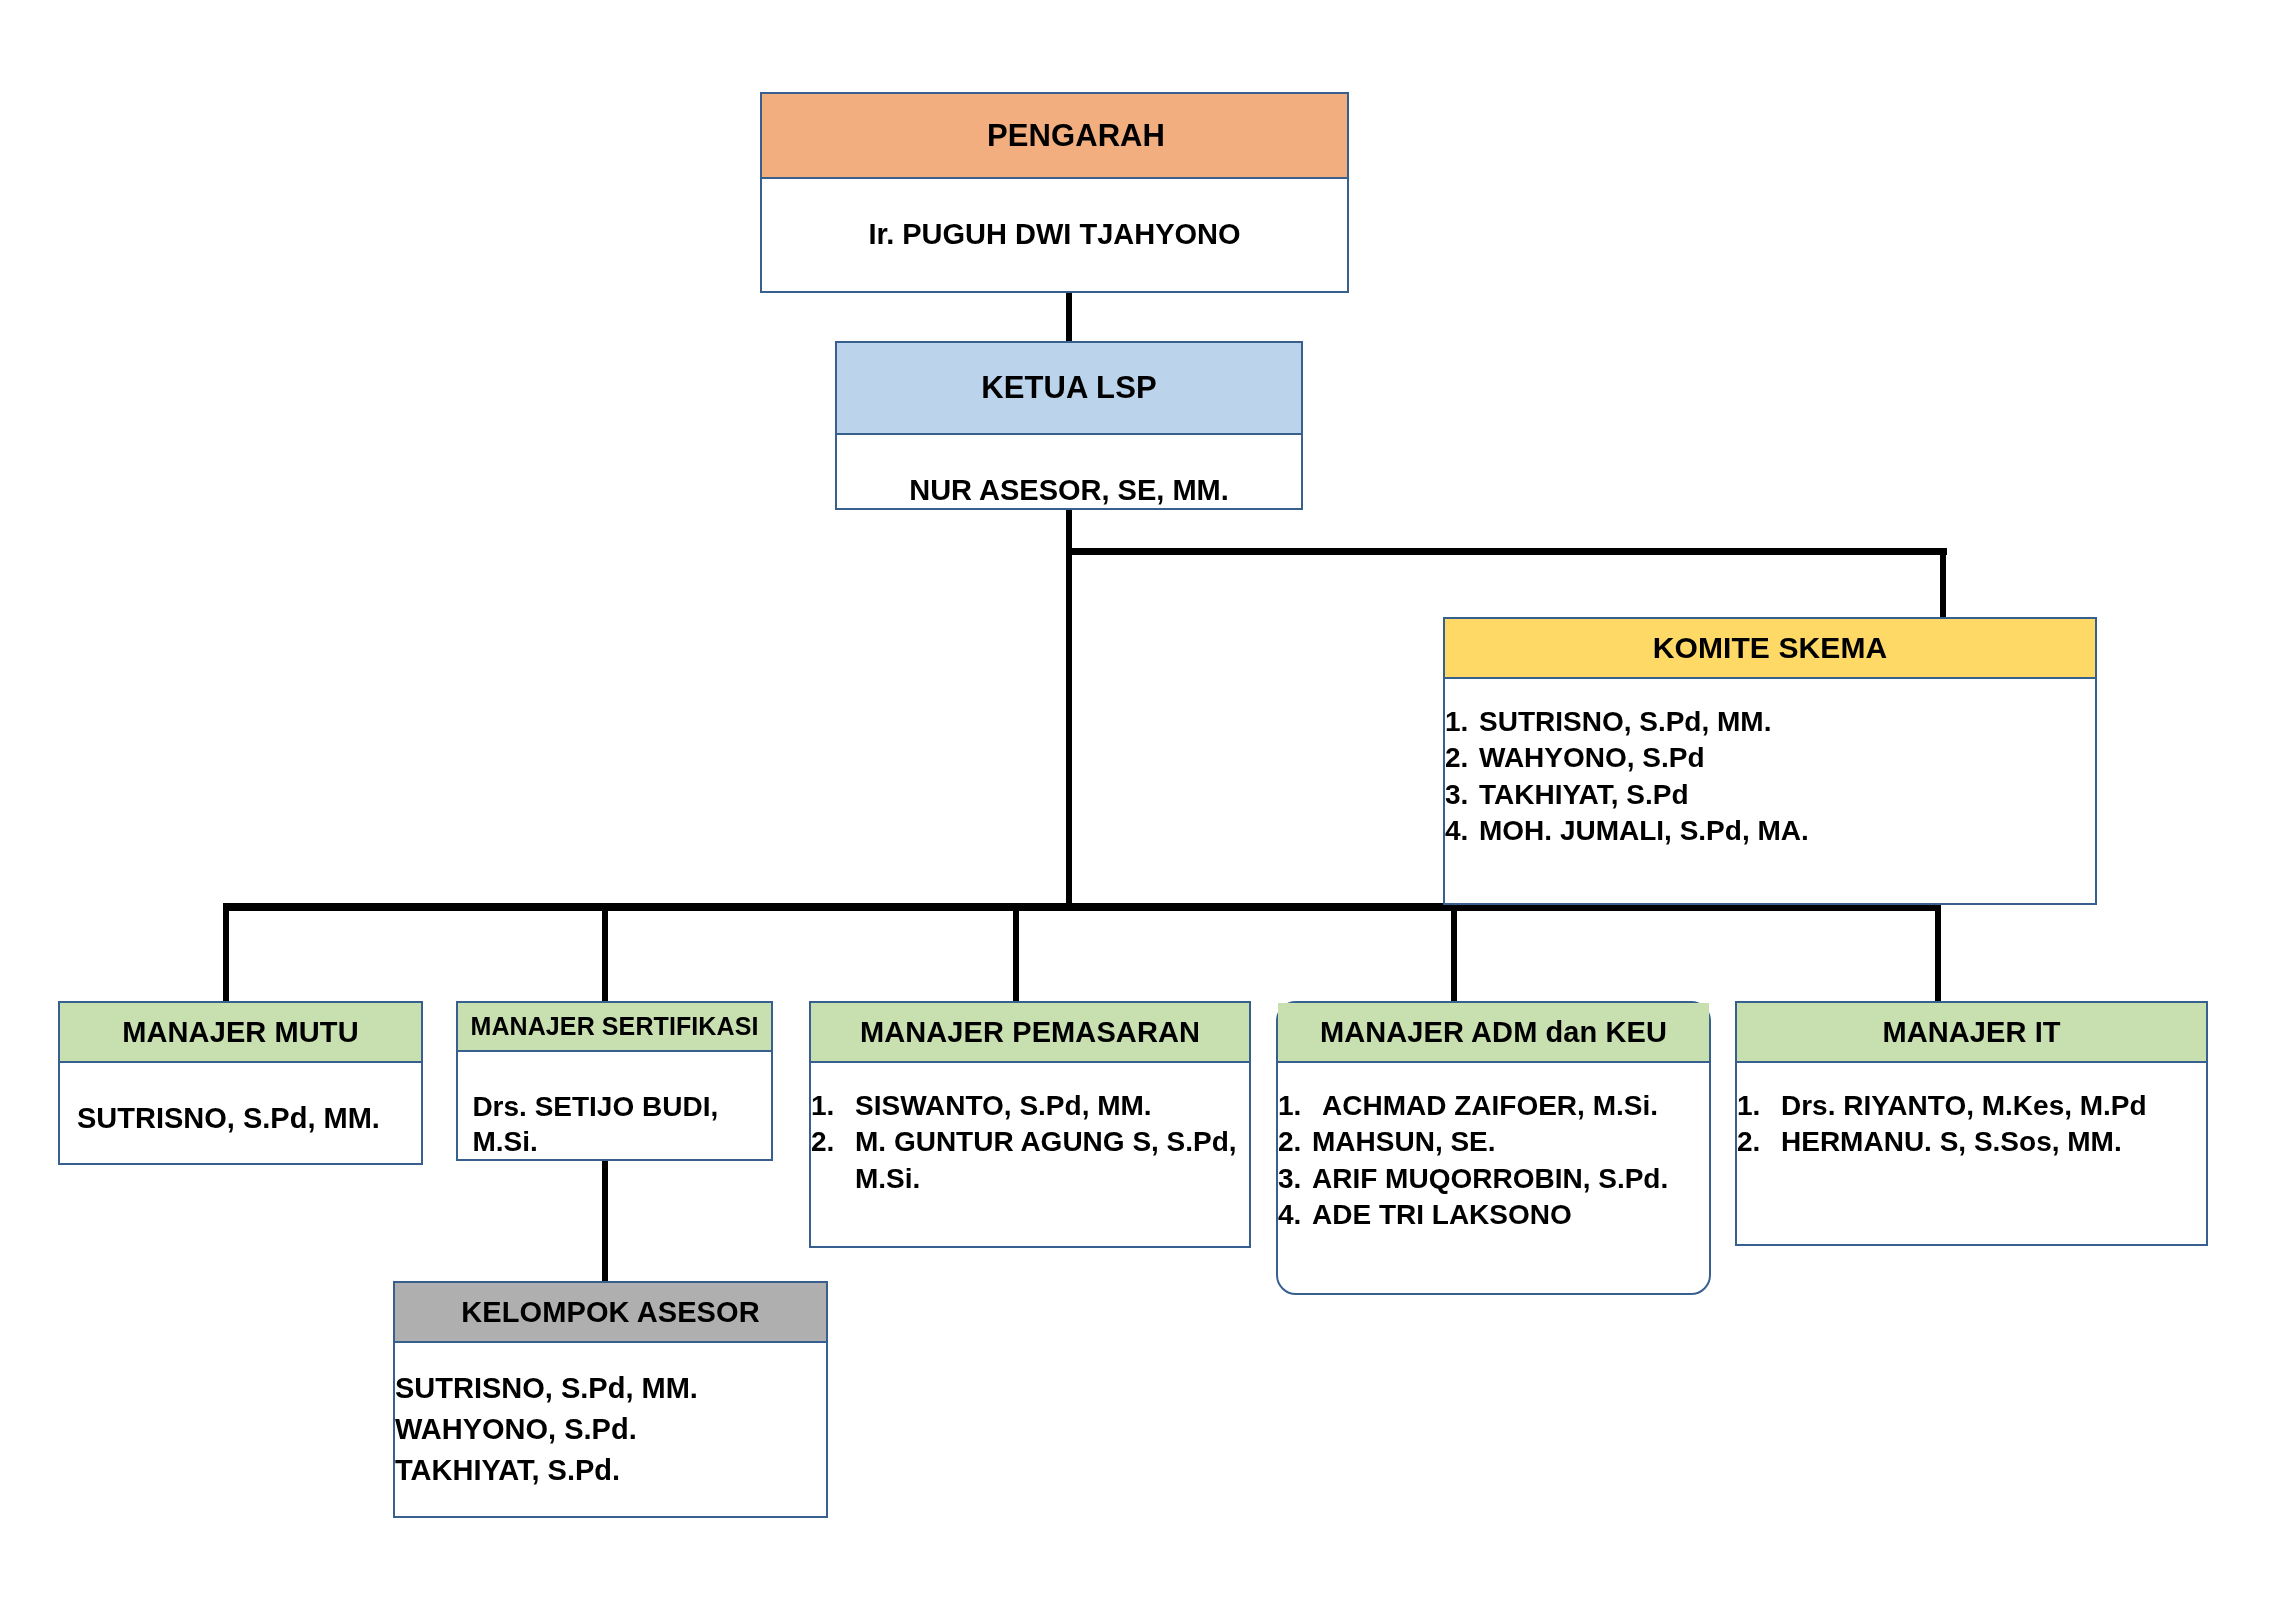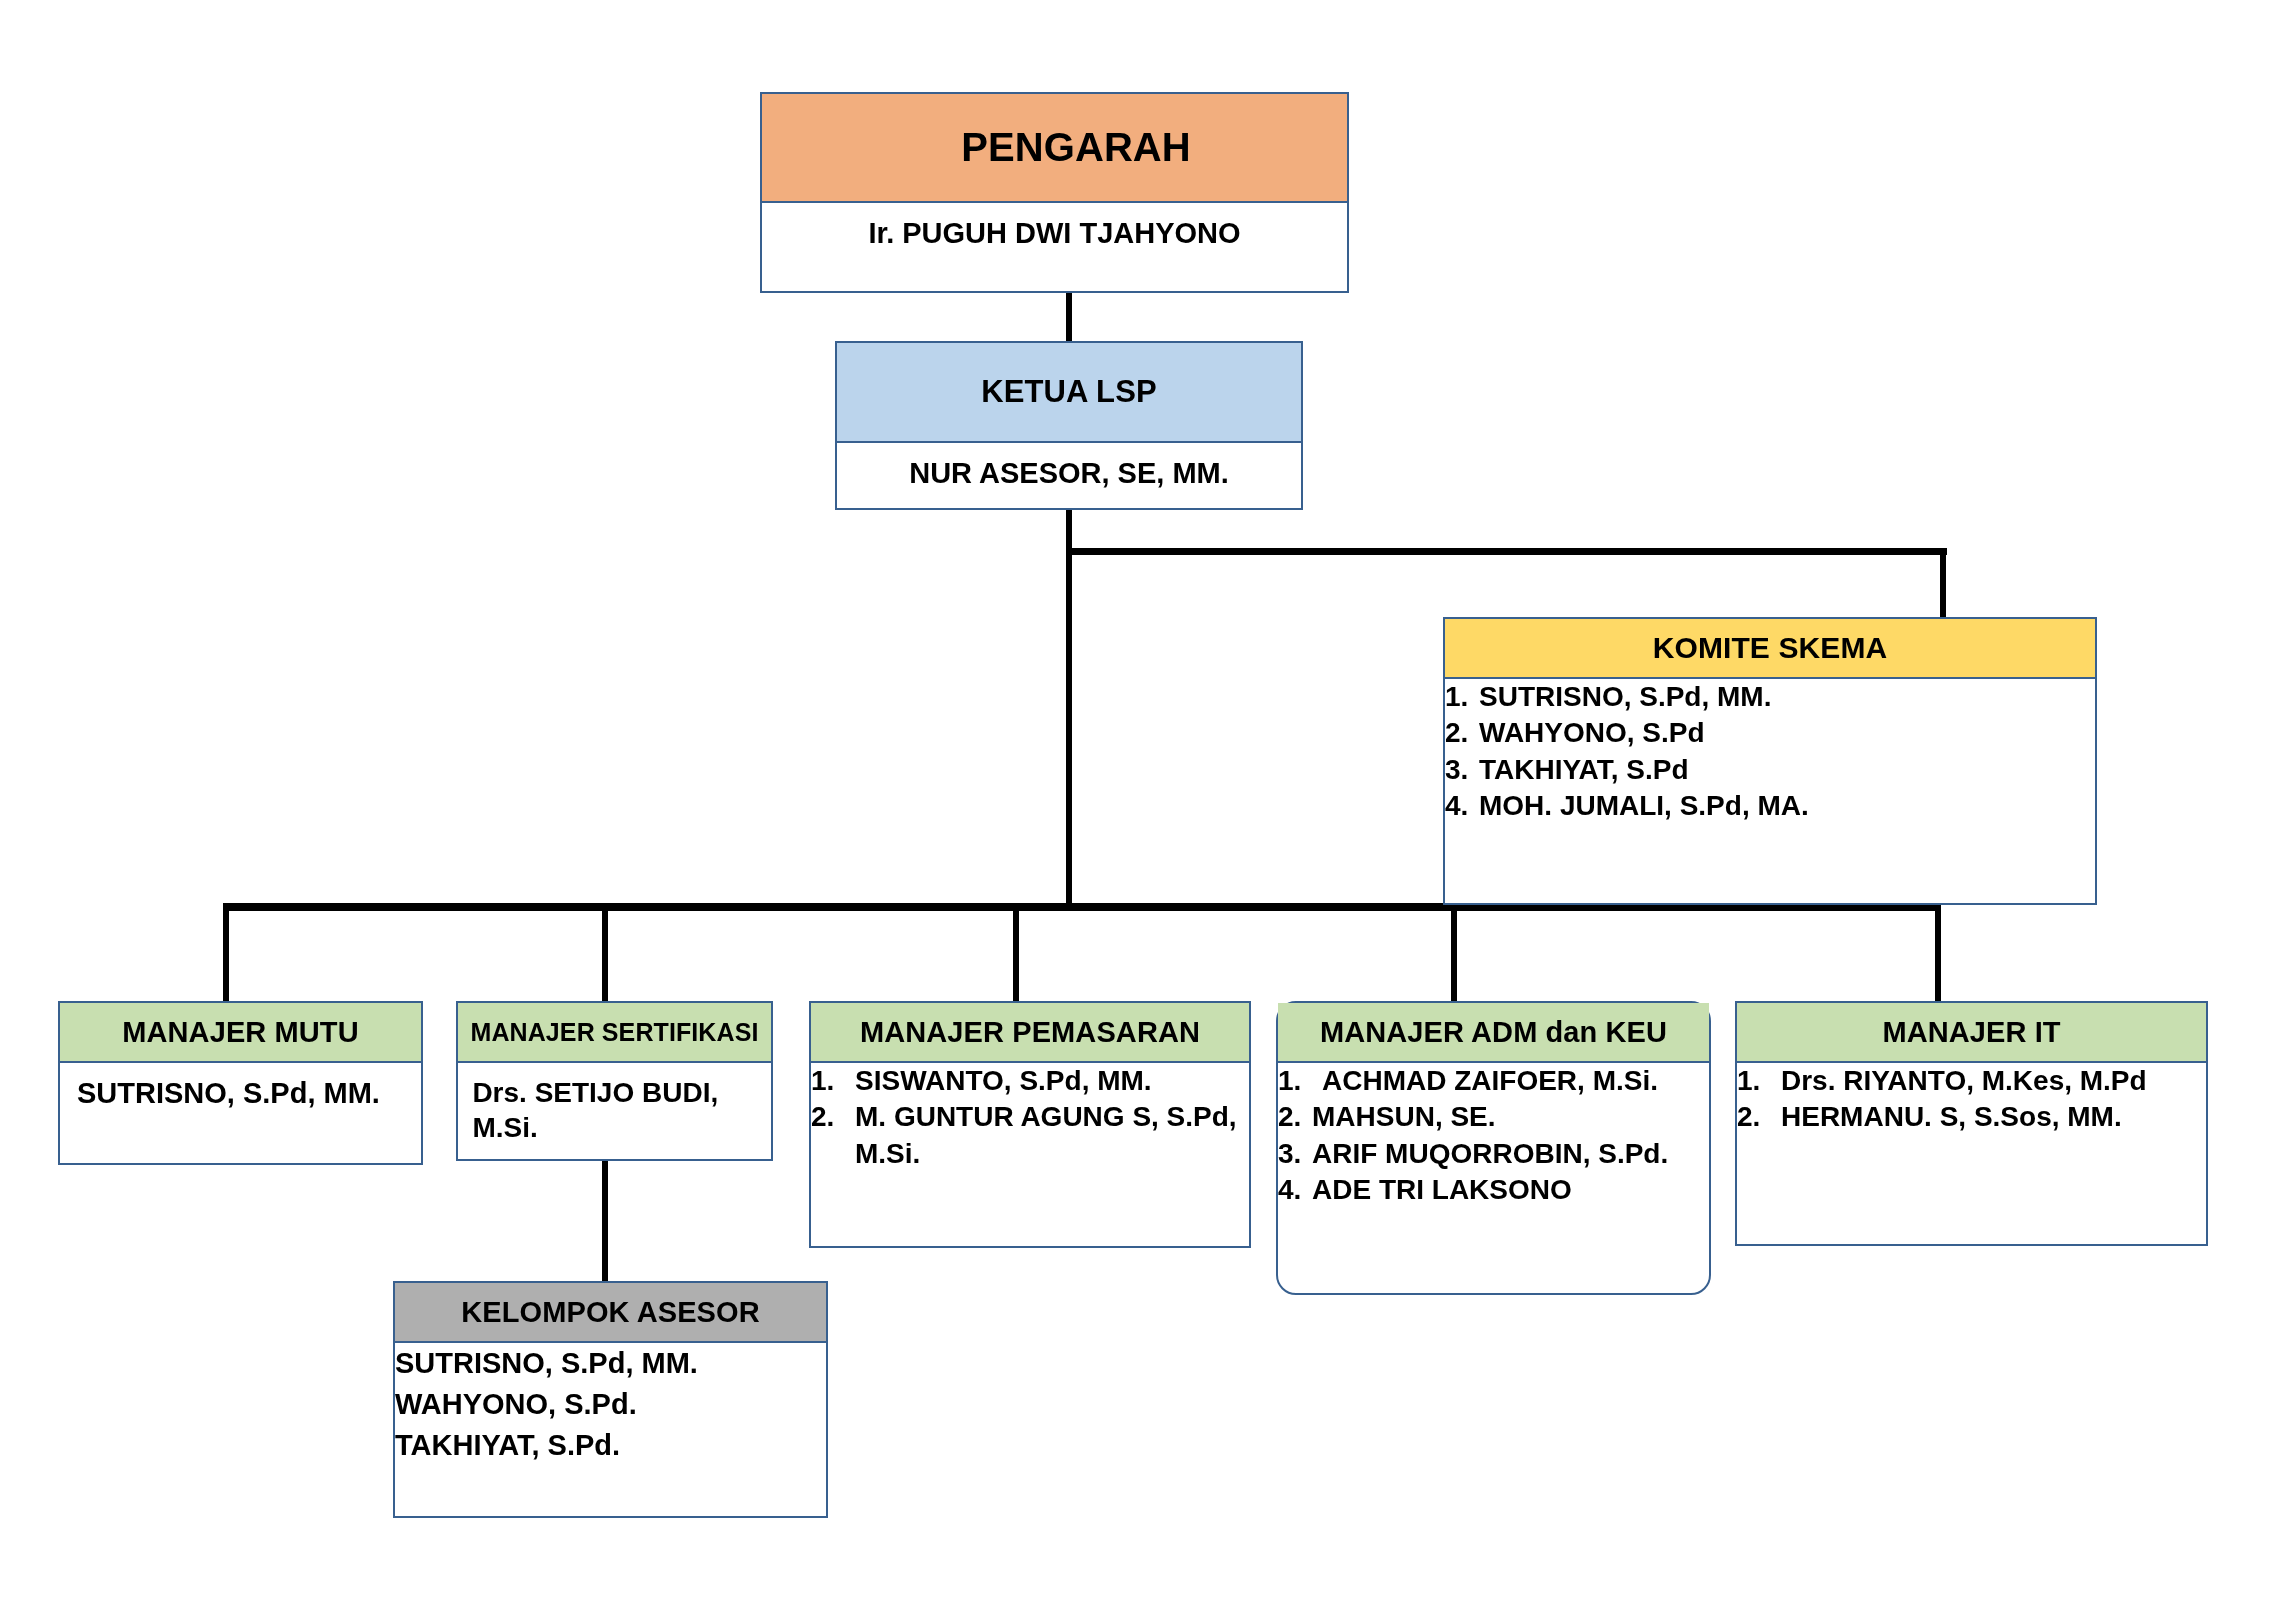--- a/index.html
+++ b/index.html
@@ -46,20 +46,21 @@
     letter-spacing: 0.1px;
   }
   .node-body {
     flex: 1 1 auto;
     box-sizing: border-box;
     display: flex;
     flex-direction: column;
     justify-content: flex-start;
     color: #000000;
     font-weight: bold;
+    margin-top: 25px;
   }
 
   
   .fill-orange { background: #F2AE7E; }
   .fill-blue   { background: #BBD4EC; }
   .fill-yellow { background: #FED966; }
   .fill-green  { background: #C8DFB0; }
   .fill-gray   { background: #AFAFAF; }
 
   
@@ -122,21 +123,21 @@
 
   <div class="line" style="left:223px; top:903px; width:5.9px; height:101px;"></div>
   <div class="line" style="left:602px; top:903px; width:5.9px; height:101px;"></div>
   <div class="line" style="left:1013px; top:903px; width:5.9px; height:101px;"></div>
   <div class="line" style="left:1451px; top:903px; width:5.9px; height:98px;"></div>
   <div class="line" style="left:1935px; top:903px; width:5.9px; height:98px;"></div>
 
   <div class="line" style="left:602px; top:1161px; width:5.9px; height:124px;"></div>
 
   <div class="node" style="left:760px; top:92px; width:589px; height:201px;">
-    <div class="node-head fill-orange" style="height:109px; font-size:40px;padding-left:43px;">PENGARAH</div>
+    <div class="node-head fill-orange" style="height:85px; font-size:31px;padding-left:43px;">PENGARAH</div>
     <div class="node-body">
       <div class="single-name center-name">Ir. PUGUH DWI TJAHYONO</div>
     </div>
   </div>
 
   <div class="node" style="left:835px; top:341px; width:468px; height:169px;">
     <div class="node-head fill-blue" style="height:100px; font-size:31px;text-align:center;">KETUA LSP</div>
     <div class="node-body">
       <div class="single-name center-name">NUR ASESOR, SE, MM.</div>
     </div>

